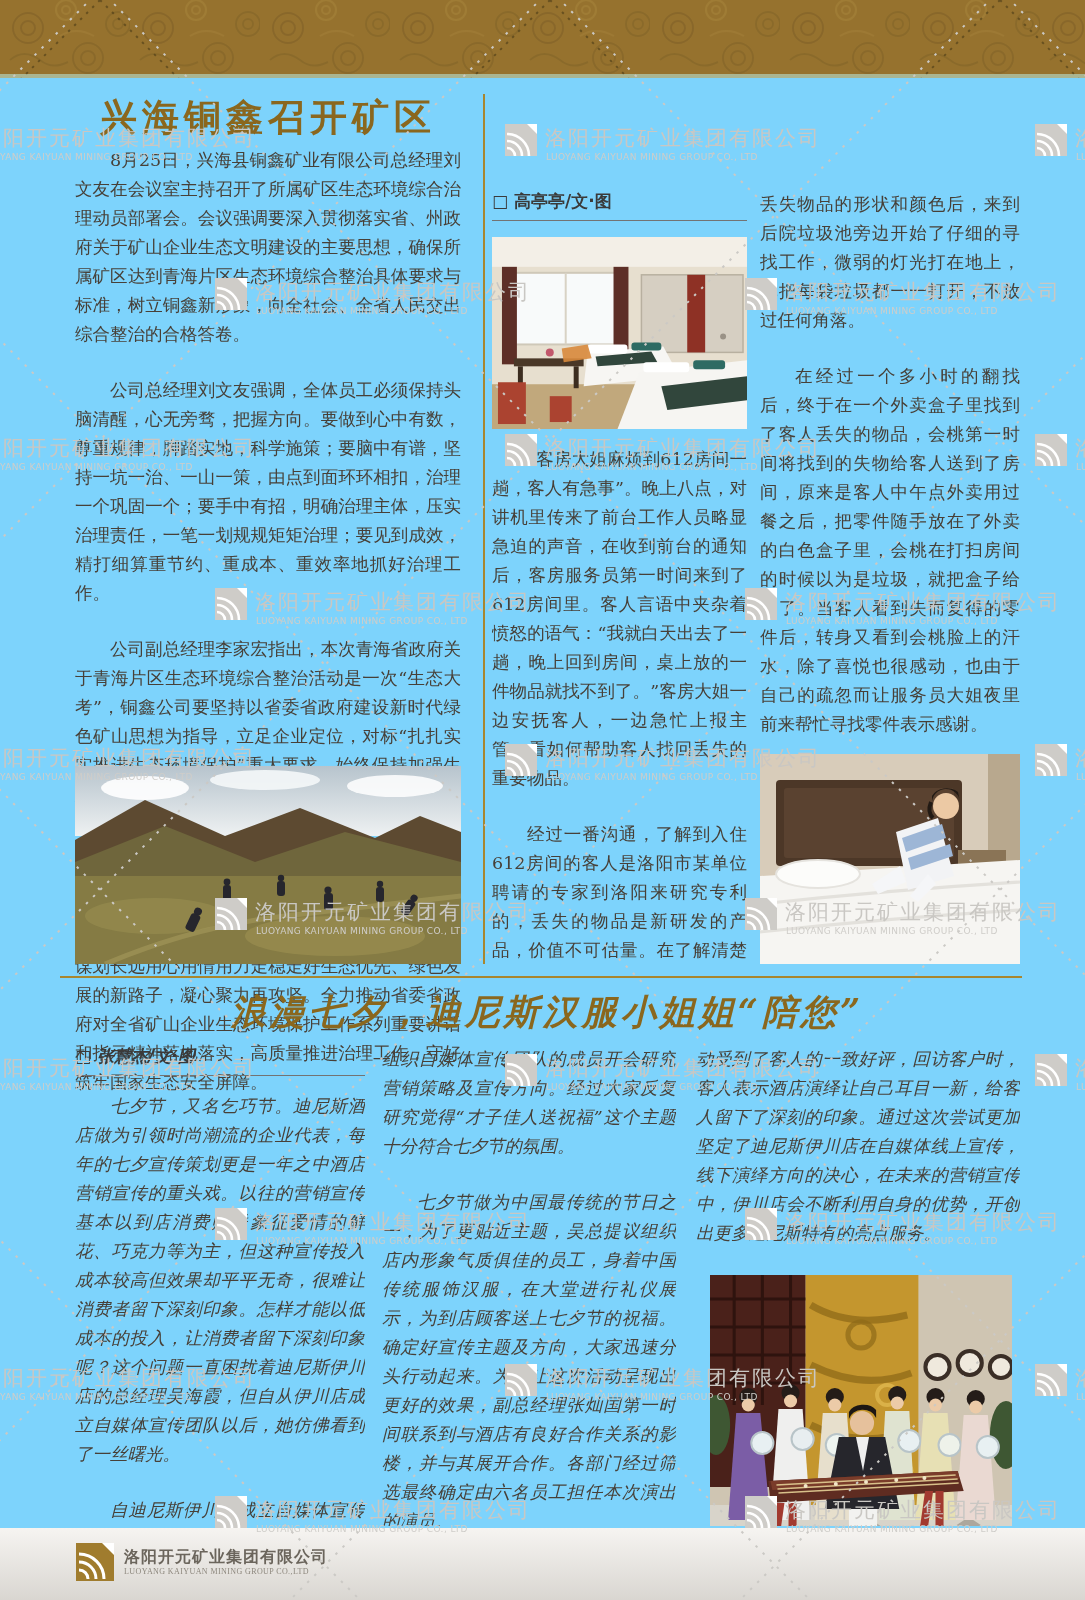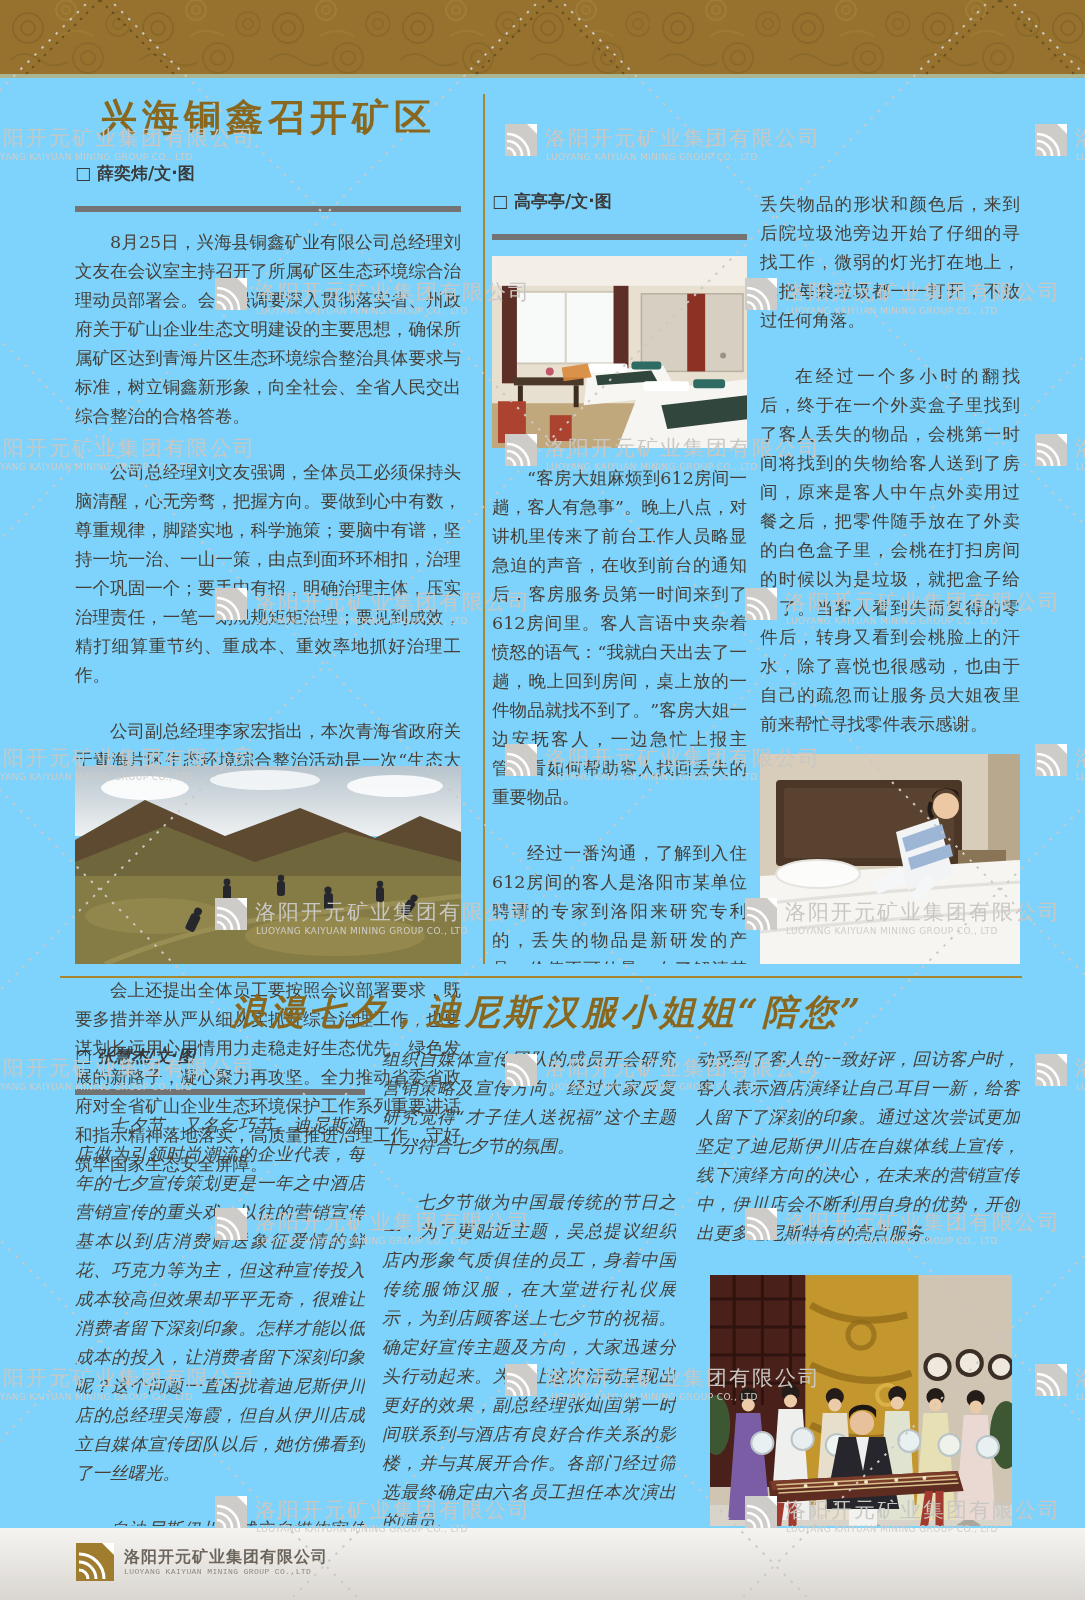--- a/index.html
+++ b/index.html
@@ -8,21 +8,21 @@
   
   .band{position:absolute;left:0;top:0;z-index:1;}
   .content{position:absolute;inset:0;z-index:2;}
   .wm-layer{position:absolute;inset:0;z-index:6;pointer-events:none;}
   
   .cal-title{font-weight:bold;color:#8a671e;text-align:center;}
   .a1 .cal-title{font-size:37px;line-height:58px;letter-spacing:5px;margin-top:2px;}
   .a2 .cal-title{font-size:35px;line-height:44px;letter-spacing:7px;margin:8px 0 0 0;}
   .a3 .cal-title{font-size:35px;line-height:46px;letter-spacing:4px;margin:4px 0 10px 0;}
   .byline{font-family:"DejaVu Sans","Liberation Sans",sans-serif;font-weight:bold;
-          font-size:17px;color:#3a3a3a;padding-bottom:21px;border-bottom:6px solid #737373;
+          font-size:17px;color:#3a3a3a;padding-bottom:7px;border-bottom:1px solid #737373;
           margin:0 0 16px 0;}
   .body-text p{font-size:17.5px;line-height:29px;color:#474038;margin:0 0 27px 0;
                text-align:justify;text-indent:2em;}
   .body-text p.noindent{text-indent:0;}
   
   .a1{position:absolute;left:75px;top:86px;width:386px;height:878px;}
   .a1 .byline{margin-top:16px;}
   .a1-photo{position:absolute;left:0;bottom:0;width:386px;height:198px;}
   .divider-v{position:absolute;left:483px;top:94px;width:2px;height:870px;background:#a8862f;}
   .divider-h{position:absolute;left:60px;top:976px;width:962px;height:2px;background:#a8862f;}
@@ -35,21 +35,21 @@
   .a3-c1{position:absolute;left:0;top:60px;width:290px;height:481px;overflow:hidden;}
   .a3-c2{position:absolute;left:307px;top:60px;width:294px;height:481px;overflow:hidden;}
   .a3-c3{position:absolute;left:621px;top:60px;width:324px;height:481px;overflow:hidden;}
   .a3-photo{display:block;width:302px;height:272px;margin:6px 0 0 14px;}
   
   .footer-strip{position:absolute;left:0;top:1528px;width:1085px;height:72px;z-index:3;
                 background:linear-gradient(#f6f4f1,#d9d6d1);}
   .footer-logo{position:absolute;left:75px;top:14px;display:flex;align-items:center;gap:9px;}
   .footer-cn{font-family:"DejaVu Sans","Liberation Sans",sans-serif;font-weight:bold;
              font-size:16px;color:#6b655c;letter-spacing:1px;line-height:18px;}
-  .footer-en{font-family:Liberation Mono, monospace;font-size:8px;
+  .footer-en{font-family:Liberation Serif, serif;font-size:8px;
              color:#8d877d;letter-spacing:0.4px;line-height:11px;}
   
   .wm-cn{font-family:"DejaVu Sans","Liberation Sans",sans-serif;font-size:21px;
          letter-spacing:2px;fill:#c9c7c3;}
   .wm-en{font-family:"DejaVu Sans","Liberation Sans",sans-serif;font-size:9px;
          letter-spacing:0.4px;fill:#cfcdc9;}
 </style>
 </head>
 <body>
 
@@ -81,21 +81,20 @@
         <line x1="550" y1="0" x2="470" y2="80"></line>
       <line x1="1000" y1="0" x2="1080" y2="80"></line>
         <line x1="1000" y1="0" x2="920" y2="80"></line>
     </g>
   </svg>
 
   <div class="content">
 
     <div class="a1 body-text">
       <div class="cal-title">兴海铜鑫召开矿区</div>
-      <div class="byline">□ 薛奕炜/文·图</div>
       <p>8月25日，兴海县铜鑫矿业有限公司总经理刘文友在会议室主持召开了所属矿区生态环境综合治理动员部署会。会议强调要深入贯彻落实省、州政府关于矿山企业生态文明建设的主要思想，确保所属矿区达到青海片区生态环境综合整治具体要求与标准，树立铜鑫新形象，向全社会、全省人民交出综合整治的合格答卷。</p>
       <p>公司总经理刘文友强调，全体员工必须保持头脑清醒，心无旁骛，把握方向。要做到心中有数，尊重规律，脚踏实地，科学施策；要脑中有谱，坚持一坑一治、一山一策，由点到面环环相扣，治理一个巩固一个；要手中有招，明确治理主体，压实治理责任，一笔一划规规矩矩治理；要见到成效，精打细算重节约、重成本、重效率地抓好治理工作。</p>
       <p>公司副总经理李家宏指出，本次青海省政府关于青海片区生态环境综合整治活动是一次“生态大考”，铜鑫公司要坚持以省委省政府建设新时代绿色矿山思想为指导，立足企业定位，对标“扎扎实实推进生态环境保护”重大要求，始终保持加强生态文明建设的战略部署，聚焦本次全省大行动的方向性、原则性、指令性、行动性要求，准确把握精神实质，切实抓好贯彻落实。</p>
       <p>会上还提出全体员工要按照会议部署要求，既要多措并举从严从细从实抓好综合治理工作，也要谋划长远用心用情用力走稳走好生态优先、绿色发展的新路子，凝心聚力再攻坚。全力推动省委省政府对全省矿山企业生态环境保护工作系列重要讲话和指示精神落地落实，高质量推进治理工作，守好筑牢国家生态安全屏障。</p>
 
       <svg class="a1-photo" viewBox="0 0 386 198" preserveAspectRatio="none">
         <defs>
             <linearGradient id="sky" x1="0" y1="0" x2="0" y2="1">
           <stop offset="0" stop-color="#b7c4cd"></stop>
               <stop offset="1" stop-color="#eef1f2"></stop>

